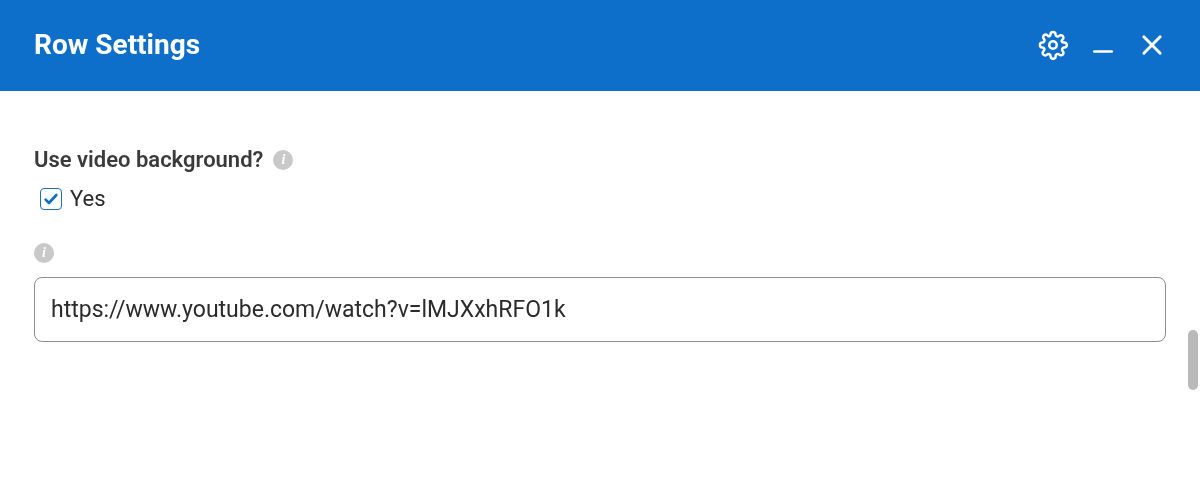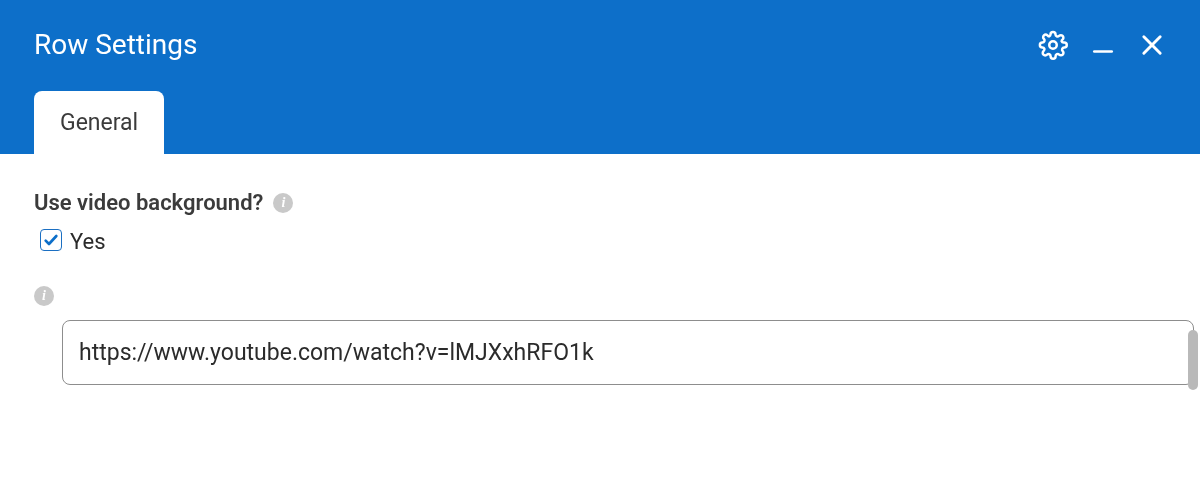--- a/index.html
+++ b/index.html
@@ -12,21 +12,21 @@
       position: relative;
     }
     .header {
       background: #0d6fc9;
       padding: 28px 34px 0 34px;
       position: relative;
     }
     .title {
       color: #fff;
       font-size: 28px;
-      font-weight: 400;
+      font-weight: 700;
       margin-bottom: 30px;
     }
     .header-controls {
       position: absolute;
       right: 34px;
       top: 30px;
       display: flex;
       align-items: center;
       gap: 22px;
     }
@@ -41,21 +41,21 @@
       font-size: 23px;
       color: #fff;
       cursor: pointer;
       border-radius: 8px 8px 0 0;
     }
     .tab.active {
       background: #fff;
       color: #3b3b3b;
     }
     .content {
-      padding: 36px 34px;
+      padding: 56px 34px;
     }
     .field-row { margin-bottom: 32px; }
     .field-label {
       display: flex;
       align-items: center;
       gap: 10px;
       font-size: 22px;
       font-weight: 600;
       color: #3b3b3b;
       margin-bottom: 14px;
@@ -70,21 +70,21 @@
       align-items: center;
       justify-content: center;
       font-size: 14px;
       font-weight: 700;
       font-style: italic;
       font-family: Georgia, serif;
       cursor: pointer;
     }
     .checkbox-row {
       display: flex;
-      align-items: flex-start;
+      align-items: center;
       gap: 8px;
       margin-left: 6px;
     }
     .checkbox {
       width: 22px;
       height: 22px;
       border: 1.5px solid #1b6fc2;
       border-radius: 4px;
       display: flex;
       align-items: center;
@@ -99,21 +99,20 @@
     }
     .text-input {
       width: 100%;
       padding: 18px 16px;
       font-size: 23px;
       color: #2b2b2b;
       border: 1.5px solid #8d8d8d;
       border-radius: 8px;
       font-family: inherit;
       outline: none;
-      margin-left: 28px;
     }
     .scrollbar-thumb {
       position: absolute;
       right: 2px;
       top: 330px;
       width: 10px;
       height: 60px;
       background: #b9b9b9;
       border-radius: 5px;
     }
@@ -138,21 +137,20 @@
     </span>
     <span class="icon-btn">
       <svg width="28" height="28" viewBox="0 0 24 24" fill="none" stroke="#fff" stroke-width="2.5" stroke-linecap="round">
         <line x1="5" y1="5" x2="19" y2="19"></line>
         <line x1="19" y1="5" x2="5" y2="19"></line>
       </svg>
     </span>
   </div>
 
   <div class="tabs">
-    <div class="tab active">General</div>
   </div>
 </div>
 
 <div class="content">
 
   <div class="field-row">
     <div class="field-label">
       <span>Use video background?</span>
       <span class="info-icon">i</span>
     </div>

